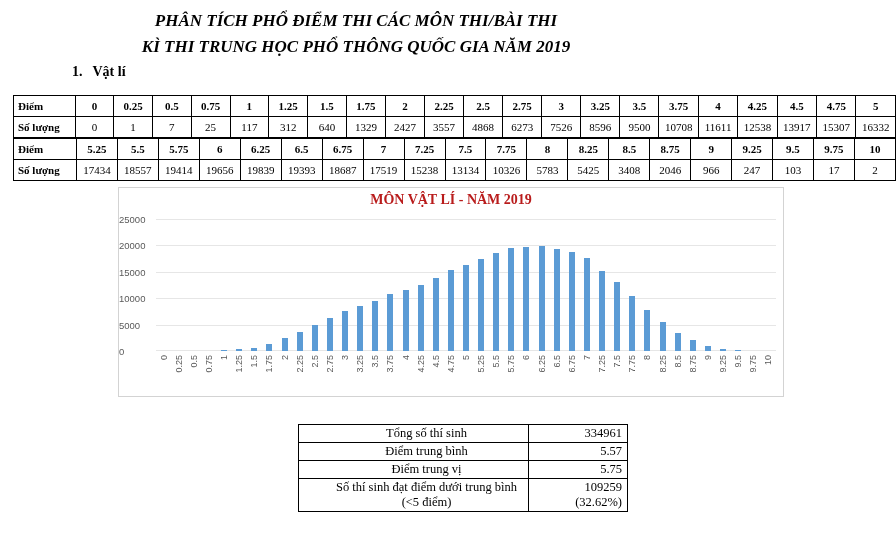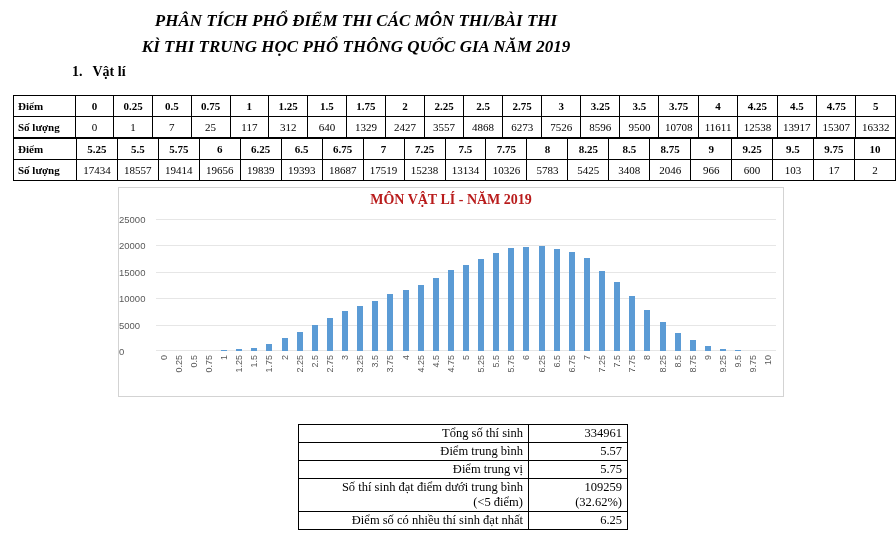--- a/index.html
+++ b/index.html
@@ -57,21 +57,21 @@
     writing-mode:vertical-rl;transform:rotate(180deg);
     font-family:"Liberation Sans", sans-serif;font-size:9px;color:#595959;
     white-space:nowrap;
   }
   
   table.summary{
     position:absolute;left:298px;top:424px;border-collapse:collapse;
     font-size:12.5px;table-layout:fixed;
   }
   table.summary td{border:1px solid #000;padding:1px 5px;vertical-align:top;}
-  table.summary td.slab{width:193px;text-align:right;white-space:pre-line;padding-left:31px;}
+  table.summary td.slab{width:193px;text-align:center;white-space:pre-line;padding-left:31px;}
   table.summary td.sval{width:88px;text-align:right;white-space:pre-line;}
 </style>
 </head>
 <body>
 
 <div class="doc-title">
   <div>PHÂN TÍCH PHỔ ĐIỂM THI CÁC MÔN THI/BÀI THI</div>
   <div>KÌ THI TRUNG HỌC PHỔ THÔNG QUỐC GIA NĂM 2019</div>
 </div>
 
@@ -168,21 +168,21 @@
         <td>18687</td>
         <td>17519</td>
         <td>15238</td>
         <td>13134</td>
         <td>10326</td>
         <td>5783</td>
         <td>5425</td>
         <td>3408</td>
         <td>2046</td>
         <td>966</td>
-        <td>600</td>
+        <td>247</td>
         <td>103</td>
         <td>17</td>
         <td>2</td>
       </tr>
     </tbody>
 </table>
 
 <div class="chart" id="chart">
   <div class="chart-title">MÔN VẬT LÍ - NĂM 2019</div>
   <div class="plot" id="plot">
@@ -296,18 +296,14 @@
       <tr>
         <td class="slab">Điểm trung vị</td>
         <td class="sval">5.75</td>
       </tr>
       <tr>
         <td class="slab">Số thí sinh đạt điểm dưới trung bình
 (&lt;5 điểm)</td>
         <td class="sval">109259
 (32.62%)</td>
       </tr>
-      <tr>
-        <td class="slab">Điểm số có nhiều thí sinh đạt nhất</td>
-        <td class="sval">6.25</td>
-      </tr>
     </tbody>
 </table>
 
 </body></html>

